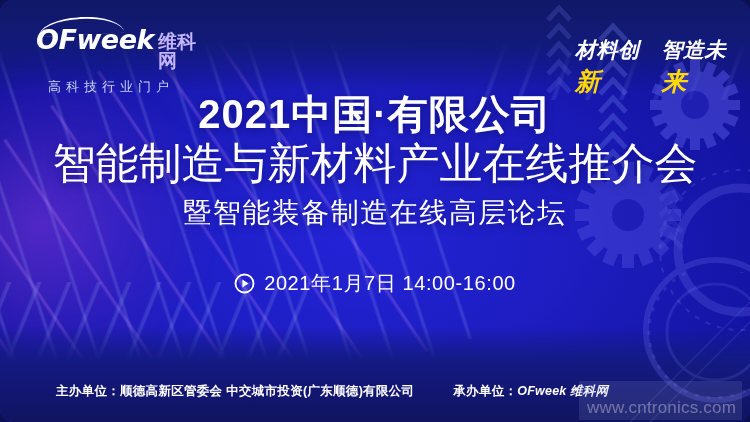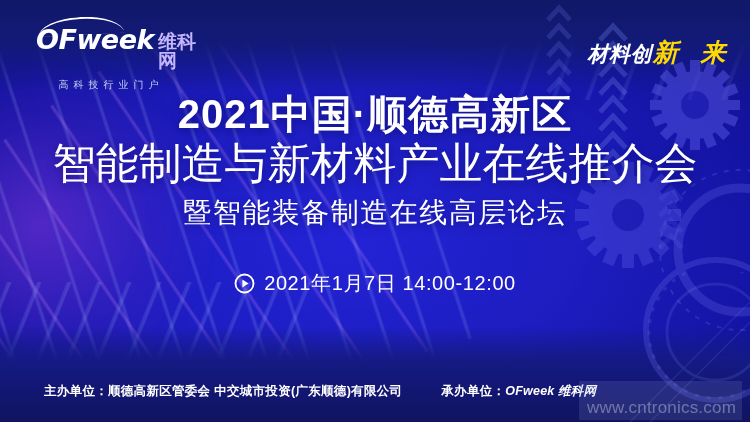--- a/index.html
+++ b/index.html
@@ -8,20 +8,21 @@
     font-family:"Liberation Sans","DejaVu Sans",sans-serif;
     -webkit-font-smoothing:antialiased;
   }
 
   .poster{
     position:relative;
     width:750px;
     height:422px;
     overflow:hidden;
     background:#1a1ab4;
+    border-radius:13px;
   }
 
   
   .bg-base{
     position:absolute; inset:0;
     background:
       radial-gradient(ellipse 620px 360px at 46% 58%, #2323d6 0%, #1d1dc0 38%, #1414a4 68%, #101078 100%),
       linear-gradient(180deg,#101a6e 0%, #151a8e 10%, #1b1bc0 34%, #1c1cc4 62%, #16169c 88%, #10116e 100%);
   }
   .bg-topdark{
@@ -115,33 +116,33 @@
     letter-spacing:0px; line-height:1; position:relative; top:-1px;
   }
   .logo-arc{
     position:absolute; left:2px; top:-9px; width:86px; height:18px;
     border-top:2.5px solid #ffffff;
     border-radius:50%/100% 100% 0 0;
     transform:rotate(-3deg);
   }
   .logo-sub{
     margin-top:7px;
-    font-size:10px; color:#c9d4f5; letter-spacing:5px;
+    font-size:13px; color:#c9d4f5; letter-spacing:5px;
     text-align:center; width:150px;
   }
 
   .slogan{
     position:absolute; right:24px; top:36px;
     display:flex; align-items:center; gap:22px;
     font-size:21px; font-weight:700; font-style:italic;
     color:#ffffff;
     letter-spacing:.5px;
   }
   .slogan span.hl{ color:#ffd900; font-size:25px; }
-  .slogan .grp{ display:flex; align-items:baseline; gap:1px; }
+  .slogan .grp{ display:flex; align-items:baseline; gap:1px;flex-direction:column; }
 
   
   .titles{
     position:absolute; left:0; right:0; top:92px;
     text-align:center;
   }
   .t1{
     font-size:40px; font-weight:700; color:#ffffff;
     letter-spacing:1px; line-height:1.12;
     text-shadow:0 2px 9px rgba(10,10,90,.55);
@@ -172,21 +173,21 @@
   .dt-text{
     font-size:20px; font-weight:400; letter-spacing:.6px;
     color:#ffffff;
     font-family:"Liberation Sans","DejaVu Sans",sans-serif;
   }
 
   
   .footer{
     position:absolute; left:0; right:0; bottom:22px;
     display:flex; align-items:center;
-    padding:0 44px;
+    padding:0 56px;
     font-size:12.5px; font-weight:700; color:#ffffff;
     letter-spacing:.3px;
   }
   .f-left{ white-space:nowrap; }
   .f-right{ margin-left:39px; white-space:nowrap; }
   .f-right .ofw{ font-style:italic; font-weight:700; letter-spacing:.2px; }
 
   .watermark{
     position:absolute; right:8px; bottom:2px;
     font-size:17px; color:rgba(255,255,255,.34);
@@ -318,36 +319,37 @@
     </div>
     <div class="logo-sub">高科技行业门户</div>
   </div>
 
   <div class="slogan">
     <span class="grp">
       <span>材料创</span>
         <span class="hl">新</span>
     </span>
     <span class="grp">
+      <span>智造未</span>
         <span class="hl">来</span>
     </span>
   </div>
 
   <div class="titles">
-    <div class="t1">2021中国·顺德高新区</div>
+    <div class="t1">2021中国·有限公司</div>
     <div class="t2">智能制造与新材料产业在线推介会</div>
     <div class="t3">暨智能装备制造在线高层论坛</div>
   </div>
 
   <div class="datetime">
     <svg class="play-icon" viewBox="0 0 24 24">
       <circle cx="12" cy="12" r="10.3" fill="none" stroke="#ffffff" stroke-width="2.1"></circle>
       <path d="M9.6 7.4 L16.6 12 L9.6 16.6 Z" fill="#ffffff"></path>
     </svg>
-    <span class="dt-text">2021年1月7日 14:00-12:00</span>
+    <span class="dt-text">2021年1月7日 14:00-16:00</span>
   </div>
 
   <div class="footer">
     <span class="f-left">主办单位：顺德高新区管委会  中交城市投资(广东顺德)有限公司</span>
     <span class="f-right"><span>承办单位：</span><span class="ofw">OFweek 维科网</span></span>
   </div>
 
   <div class="watermark">www.cntronics.com</div>
 
 </div>

